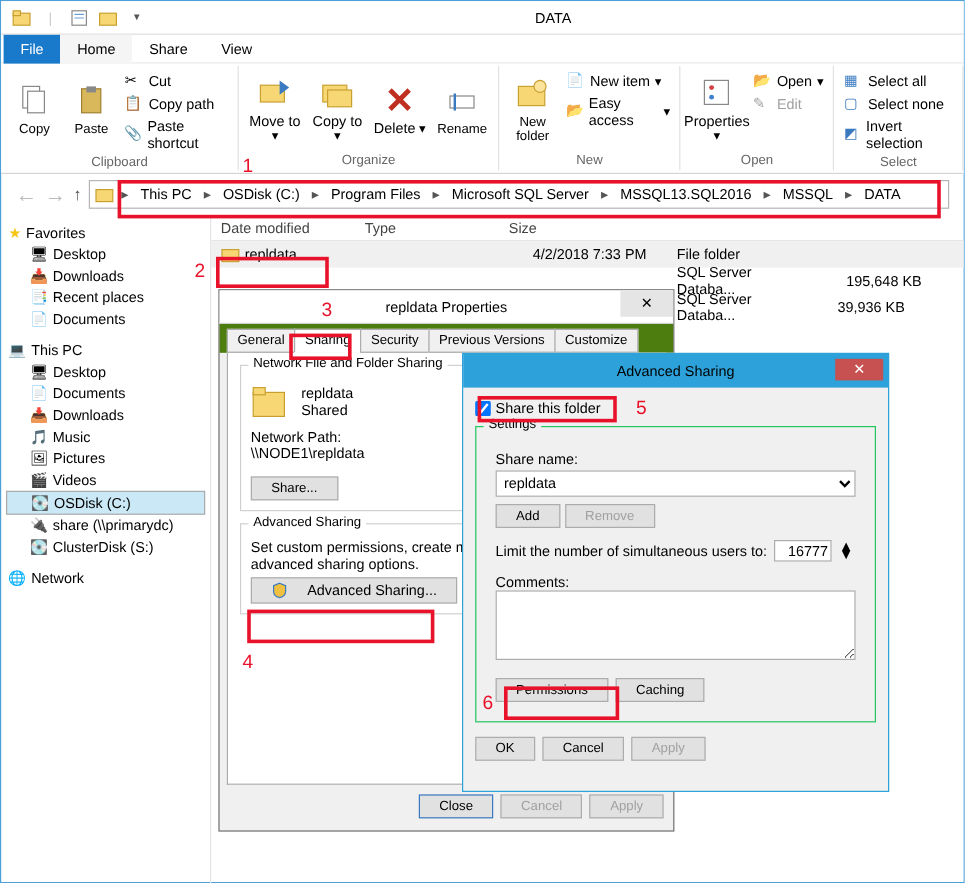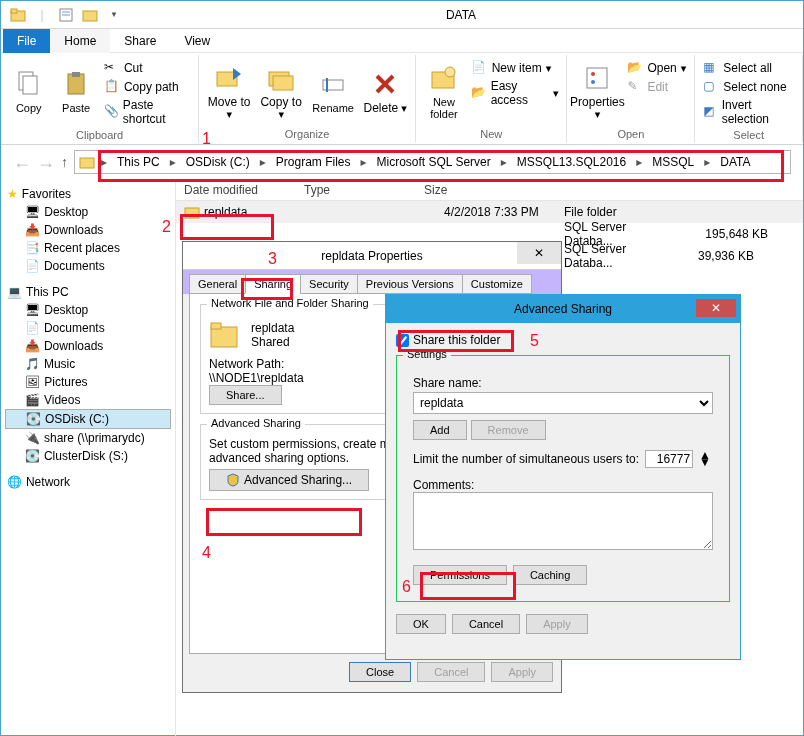--- a/index.html
+++ b/index.html
@@ -37,21 +37,21 @@
 .filelist{flex:1;position:relative}
 .cols{display:flex;border-bottom:1px solid #e5e5e5;height:22px;align-items:center;color:#444}
 .cols div{padding:2px 8px}
 .row{display:flex;height:22px;align-items:center}
 .row div{padding:2px 8px}
 .hl{border:3px solid #e8132b;position:absolute}
 .hlnum{position:absolute;color:#e8132b;font-size:16px;font-weight:400}
 .propdlg{position:absolute;left:182px;top:241px;width:380px;height:452px;background:#f0f0f0;border:1px solid #707070}
 .propdlg .ptitle{background:#fff;height:28px;display:flex;align-items:center;justify-content:center;border-bottom:1px solid #d0d0d0;position:relative}
 .propdlg .xbtn{position:absolute;right:0;top:0;width:44px;height:22px;background:#e5e5e5;display:flex;align-items:center;justify-content:center}
-.tabs{display:flex;background:#c4b5fd;padding:4px 6px 0 6px}
+.tabs{display:flex;background:#4d7c0f;padding:4px 6px 0 6px}
 .tabs .t{padding:3px 8px;border:1px solid #acacac;background:#f0f0f0;font-size:11px;margin-right:-1px}
 .tabs .t.active{background:#fff;border-bottom:1px solid #fff}
 .tabbody{background:#fff;margin:0 6px;border:1px solid #acacac;border-top:none;height:360px;padding:10px}
 .group{border:1px solid #d0d0d0;padding:8px;margin-bottom:10px;position:relative}
 .group legend{position:absolute;top:-8px;left:6px;background:#fff;padding:0 4px;font-size:11px}
 .btns{display:flex;justify-content:flex-end;gap:6px;padding:8px}
 .btn{border:1px solid #acacac;background:#e1e1e1;padding:3px 16px;font-size:11px}
 .btn:disabled{color:#a0a0a0}
 .advdlg{position:absolute;left:385px;top:294px;width:356px;height:366px;background:#f0f0f0;border:1px solid #2da2da}
 .advdlg .atitle{background:#2da2da;color:#000;height:28px;display:flex;align-items:center;justify-content:center;position:relative}
@@ -155,33 +155,33 @@
               <svg width="28" height="28">
                 <rect x="2" y="8" width="20" height="14" fill="#f7d774" stroke="#c9a030"></rect>
                 <rect x="6" y="12" width="20" height="14" fill="#f7d774" stroke="#c9a030"></rect>
               </svg>
             </div>
             <div class="txt"><span>Copy to</span> ▾</div>
           </div>
         <div class="bigbtn">
             <div class="ico">
               <svg width="28" height="28">
+                <path d="M6 6 L22 22 M22 6 L6 22" stroke="#c03020" stroke-width="4"></path>
+              </svg>
+            </div>
+            <div class="txt"><span>Delete</span> ▾</div>
+          </div>
+        <div class="bigbtn">
+            <div class="ico">
+              <svg width="28" height="28">
                 <rect x="4" y="10" width="20" height="10" fill="#fff" stroke="#888"></rect>
                 <line x1="8" y1="8" x2="8" y2="22" stroke="#3a7ac0" stroke-width="2"></line>
               </svg>
             </div>
             <div class="txt">Rename</div>
-          </div>
-        <div class="bigbtn">
-            <div class="ico">
-              <svg width="28" height="28">
-                <path d="M6 6 L22 22 M22 6 L6 22" stroke="#c03020" stroke-width="4"></path>
-              </svg>
-            </div>
-            <div class="txt"><span>Delete</span> ▾</div>
           </div>
       </div>
       <div class="label">Organize</div>
     </div>
     <div class="rgroup">
       <div class="items">
         <div class="bigbtn">
             <div class="ico">
               <svg width="28" height="28">
                 <rect x="2" y="8" width="22" height="16" fill="#f7d774" stroke="#c9a030"></rect>
@@ -425,28 +425,28 @@
         <svg width="32" height="32">
             <rect x="2" y="8" width="26" height="20" fill="#f7d774" stroke="#c9a030"></rect>
             <rect x="2" y="4" width="10" height="6" fill="#f7d774" stroke="#c9a030"></rect>
           </svg>
         <div>
             <div>repldata</div>
             <div>Shared</div>
           </div>
       </div>
       <div>Network Path:</div>
-      <div style="margin-bottom:0">\\NODE1\repldata</div>
+      <div style="margin-bottom:12px">\\NODE1\repldata</div>
       <button class="btn">Share...</button>
     </div>
     <div class="group">
       <legend>Advanced Sharing</legend>
       <div style="margin:4px 0;white-space:pre-line">Set custom permissions, create mu
 advanced sharing options.</div>
-      <button class="btn" style="display:flex;align-items:center;gap:4px">
+      <button class="btn" style="display:flex;align-items:center;gap:16px">
           <span>
             <svg width="14" height="14">
               <path d="M7 1 L12 3 L12 8 Q12 12 7 13 Q2 12 2 8 L2 3 Z" fill="#f0c040" stroke="#3a7ac0"></path>
             </svg>
           </span>
           <span>Advanced Sharing...</span>
         </button>
     </div>
   </div>
   <div class="btns">

